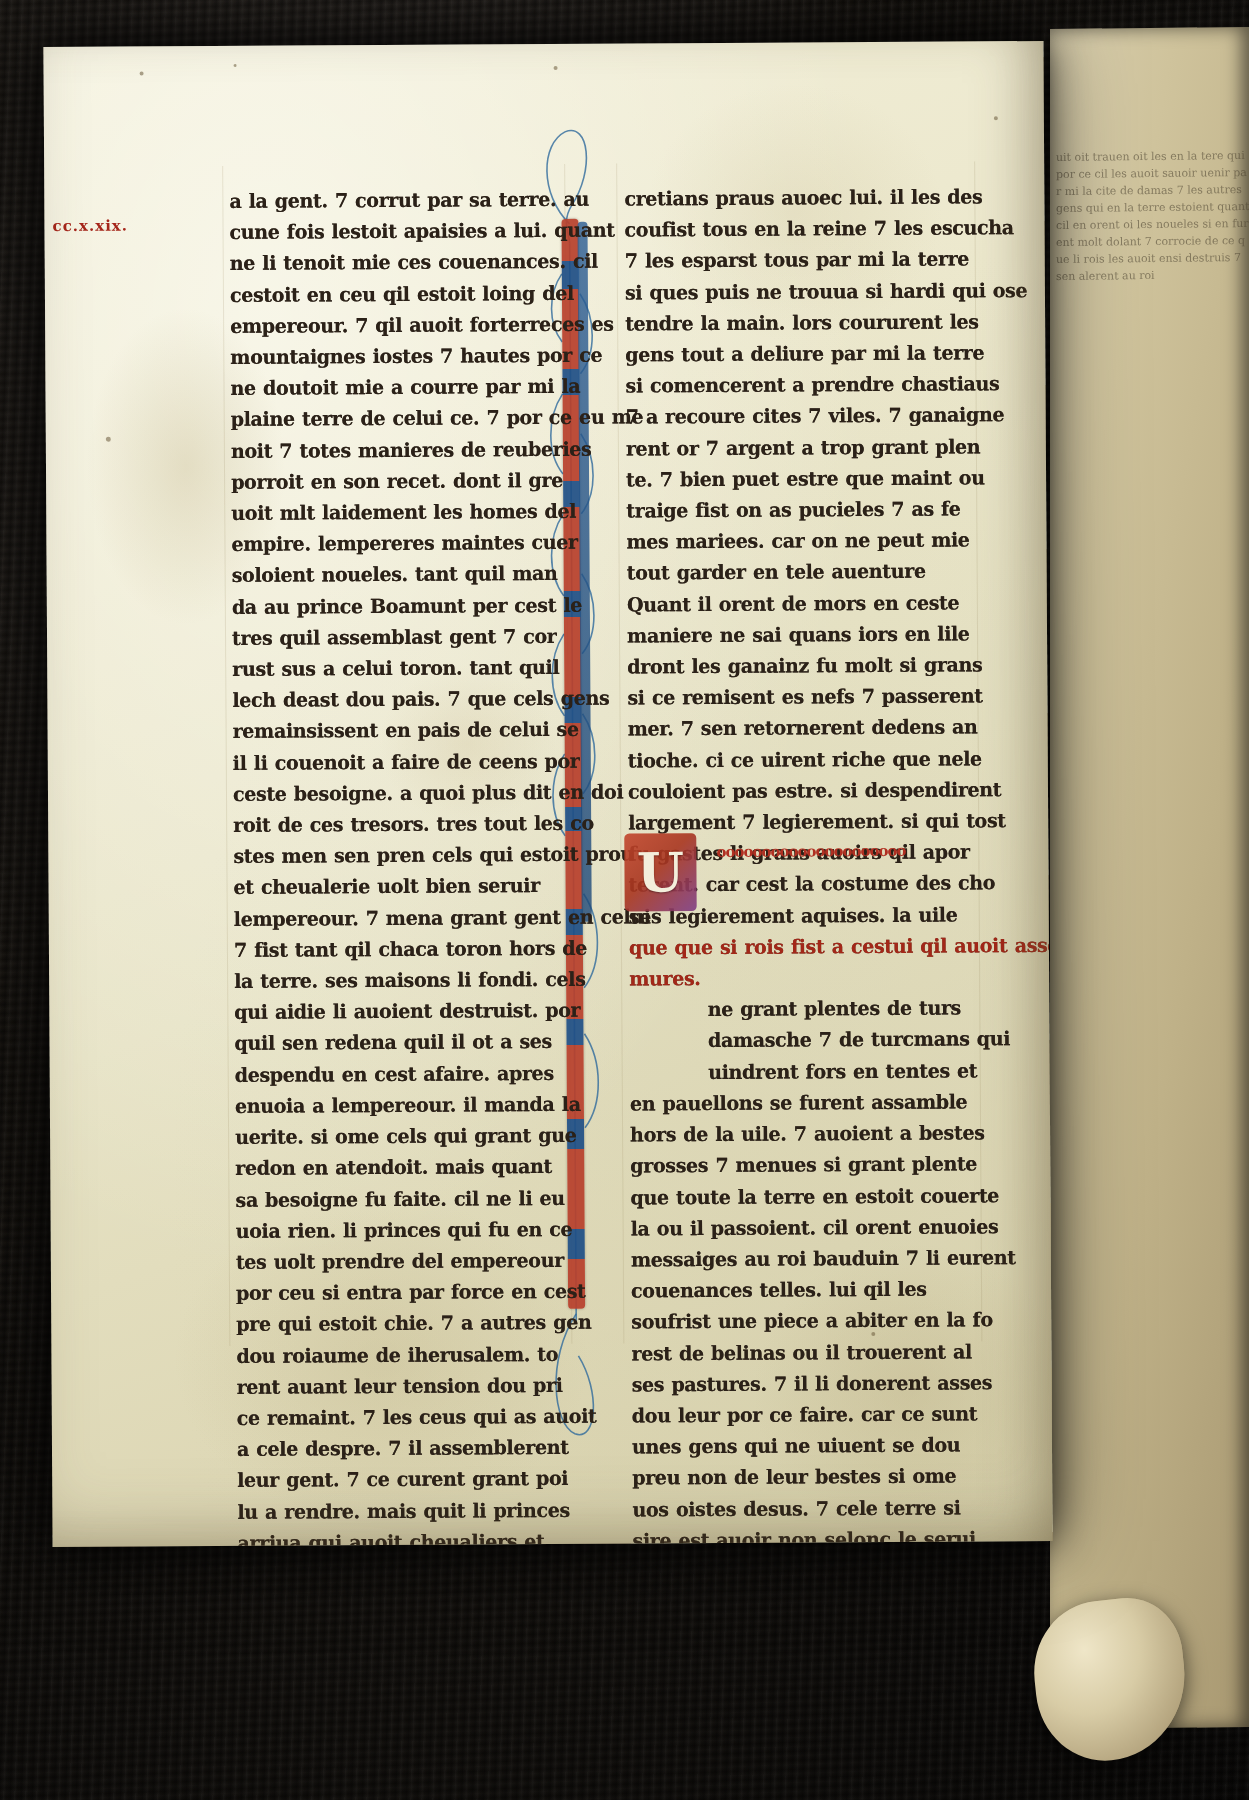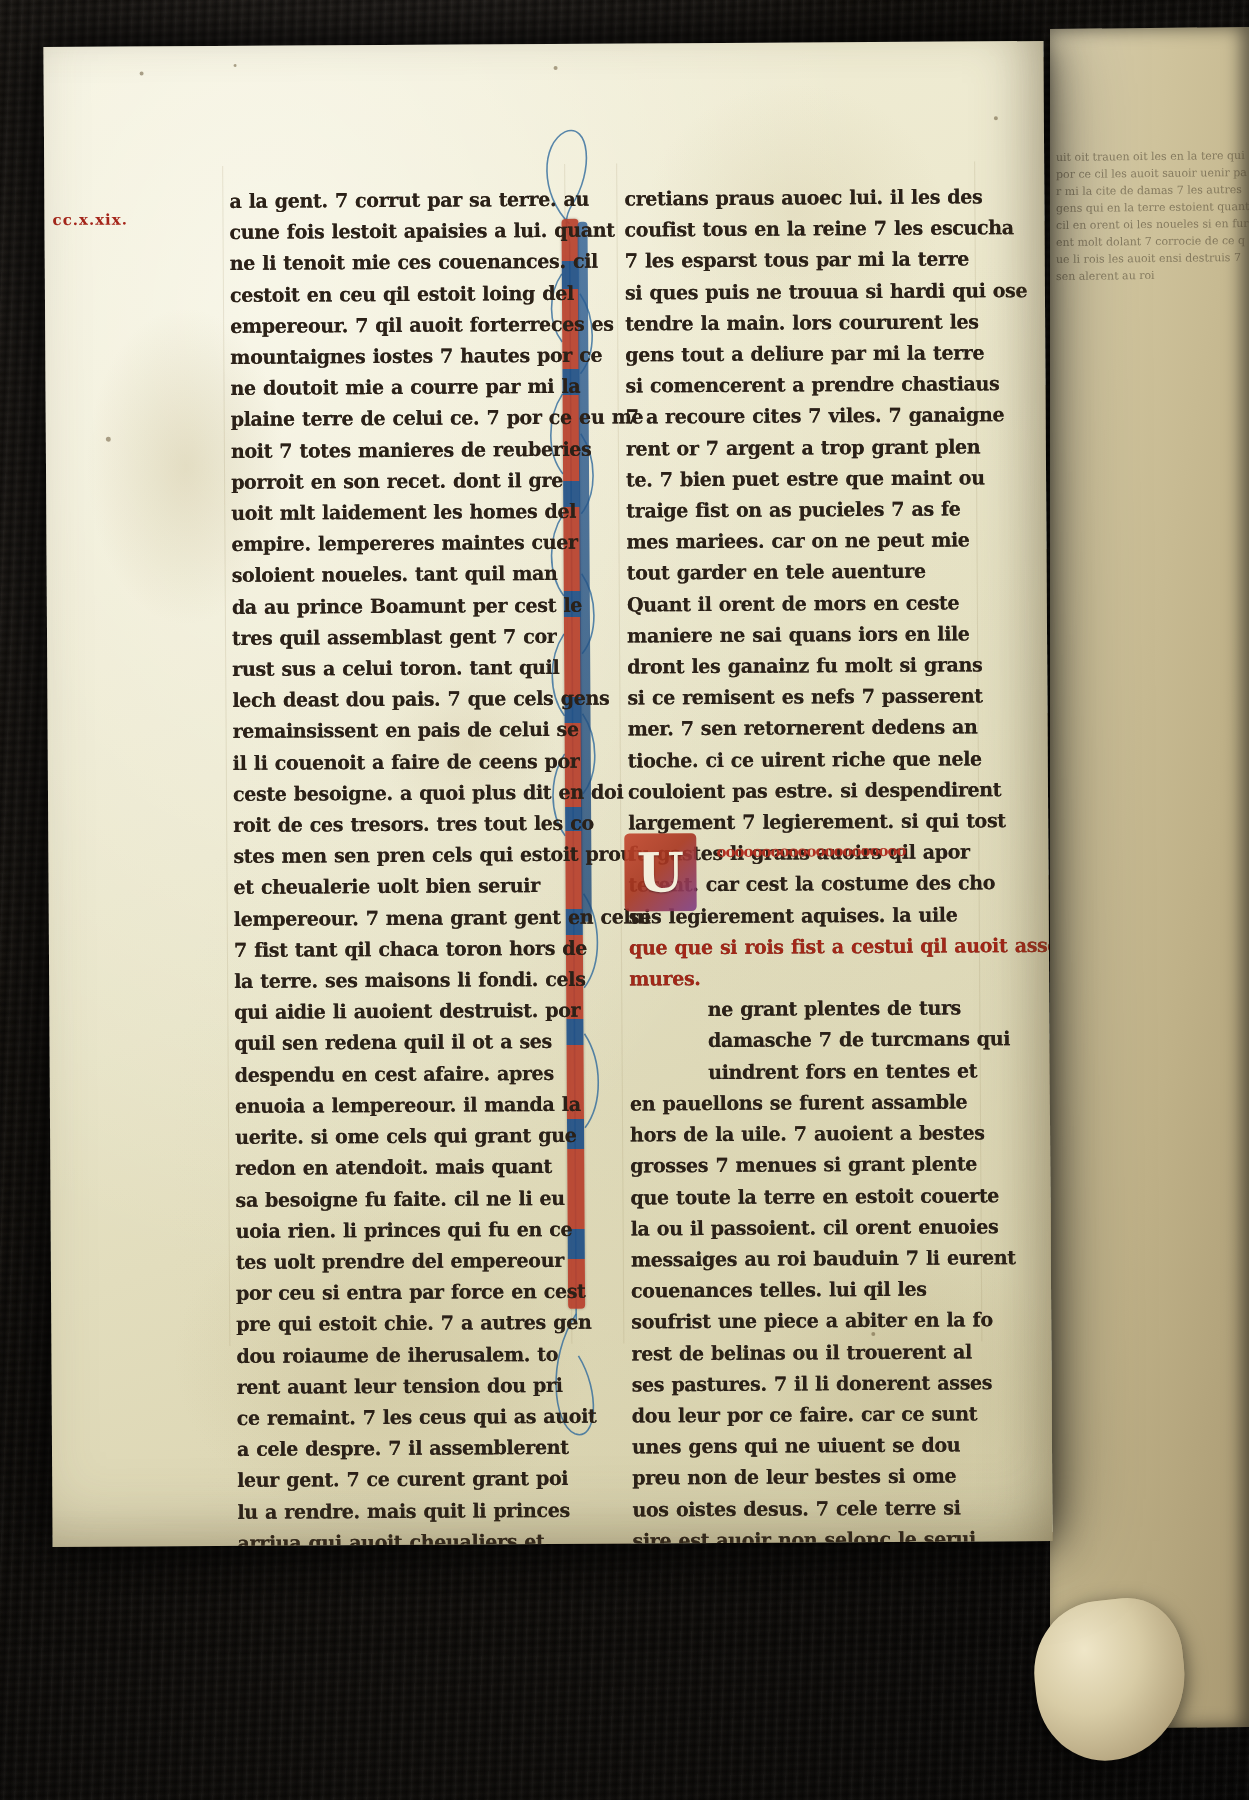--- a/index.html
+++ b/index.html
@@ -86,21 +86,21 @@
     white-space:nowrap;
     transform:scaleX(0.98);
     transform-origin:left center;
     font-weight:600;
     text-shadow:0 0 .6px rgba(43,33,24,.7);
   }
   .col .ln.rubric{color:#a32718;}
 
   
   #chapter-no{
-    position:absolute;left:8px;top:164px;
+    position:absolute;left:8px;top:170px;
     color:#a5251a;font-size:15px;letter-spacing:1px;
     font-weight:700;font-family:"DejaVu Serif",serif;text-align:center;
   }
 
   
   #bar-wrap{
     position:absolute;left:487px;top:30px;width:80px;height:1400px;
   }
   #bar{
     position:absolute;left:30px;top:145px;width:17px;height:1090px;

